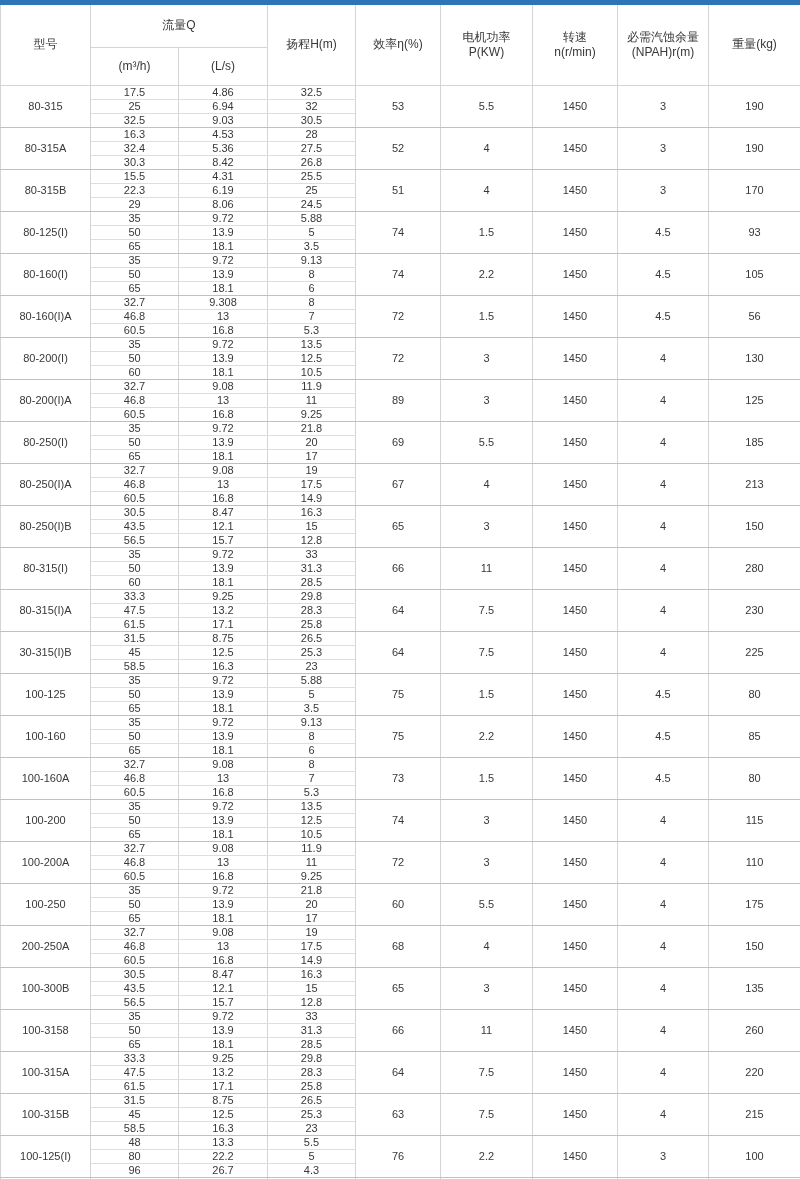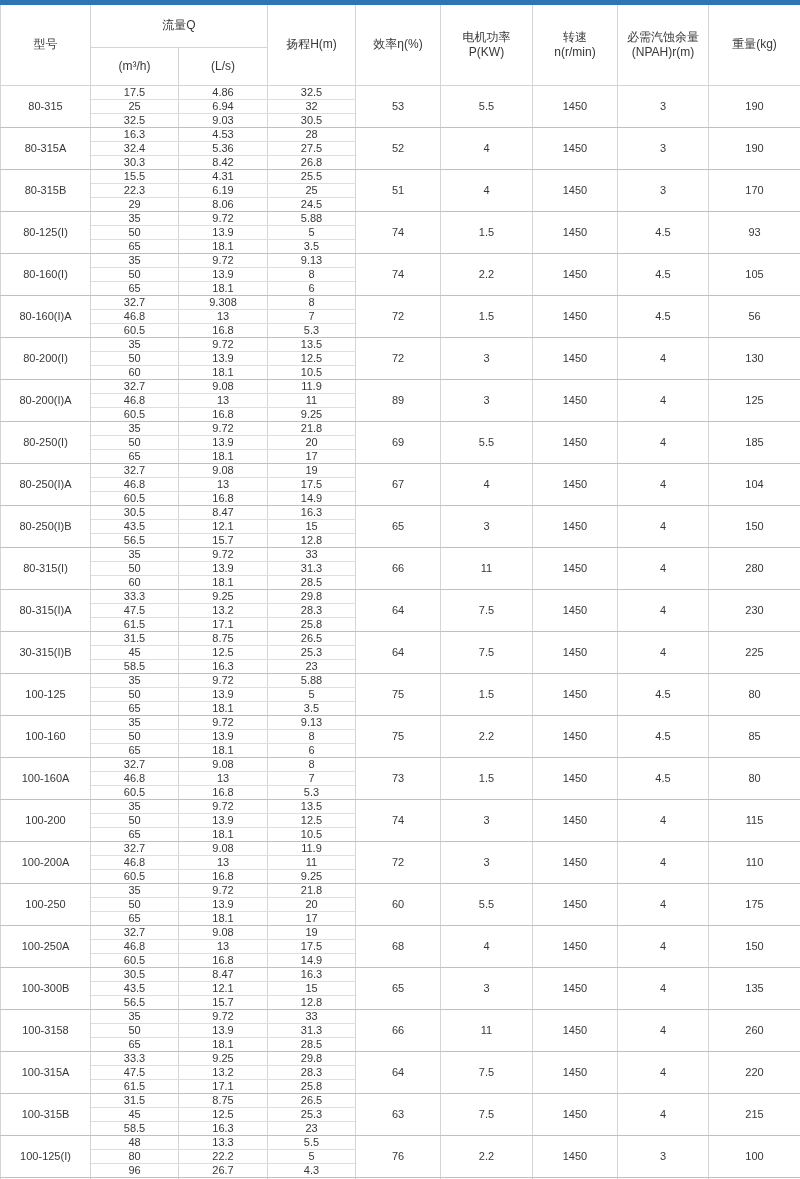--- a/index.html
+++ b/index.html
@@ -299,21 +299,21 @@
         </tr>
         <tr class="sub-row">
           <td class="model-cell" rowspan="3">80-250(I)A</td>
           <td class="flow-sep">32.7</td>
           <td class="flow-sep">9.08</td>
           <td class="flow-sep">19</td>
           <td class="span-cell" rowspan="3">67</td>
           <td class="span-cell" rowspan="3">4</td>
           <td class="span-cell" rowspan="3">1450</td>
           <td class="span-cell" rowspan="3">4</td>
-          <td class="span-cell" rowspan="3">104</td>
+          <td class="span-cell" rowspan="3">213</td>
         </tr>
         <tr class="sub-row">
           <td class="flow-sep">46.8</td>
           <td class="flow-sep">13</td>
           <td class="flow-sep">17.5</td>
         </tr>
         <tr class="sub-row group-end">
           <td>60.5</td>
           <td>16.8</td>
           <td>14.9</td>
@@ -522,21 +522,21 @@
           <td class="flow-sep">50</td>
           <td class="flow-sep">13.9</td>
           <td class="flow-sep">20</td>
         </tr>
         <tr class="sub-row group-end">
           <td>65</td>
           <td>18.1</td>
           <td>17</td>
         </tr>
         <tr class="sub-row">
-          <td class="model-cell" rowspan="3">100-250A</td>
+          <td class="model-cell" rowspan="3">200-250A</td>
           <td class="flow-sep">32.7</td>
           <td class="flow-sep">9.08</td>
           <td class="flow-sep">19</td>
           <td class="span-cell" rowspan="3">68</td>
           <td class="span-cell" rowspan="3">4</td>
           <td class="span-cell" rowspan="3">1450</td>
           <td class="span-cell" rowspan="3">4</td>
           <td class="span-cell" rowspan="3">150</td>
         </tr>
         <tr class="sub-row">

